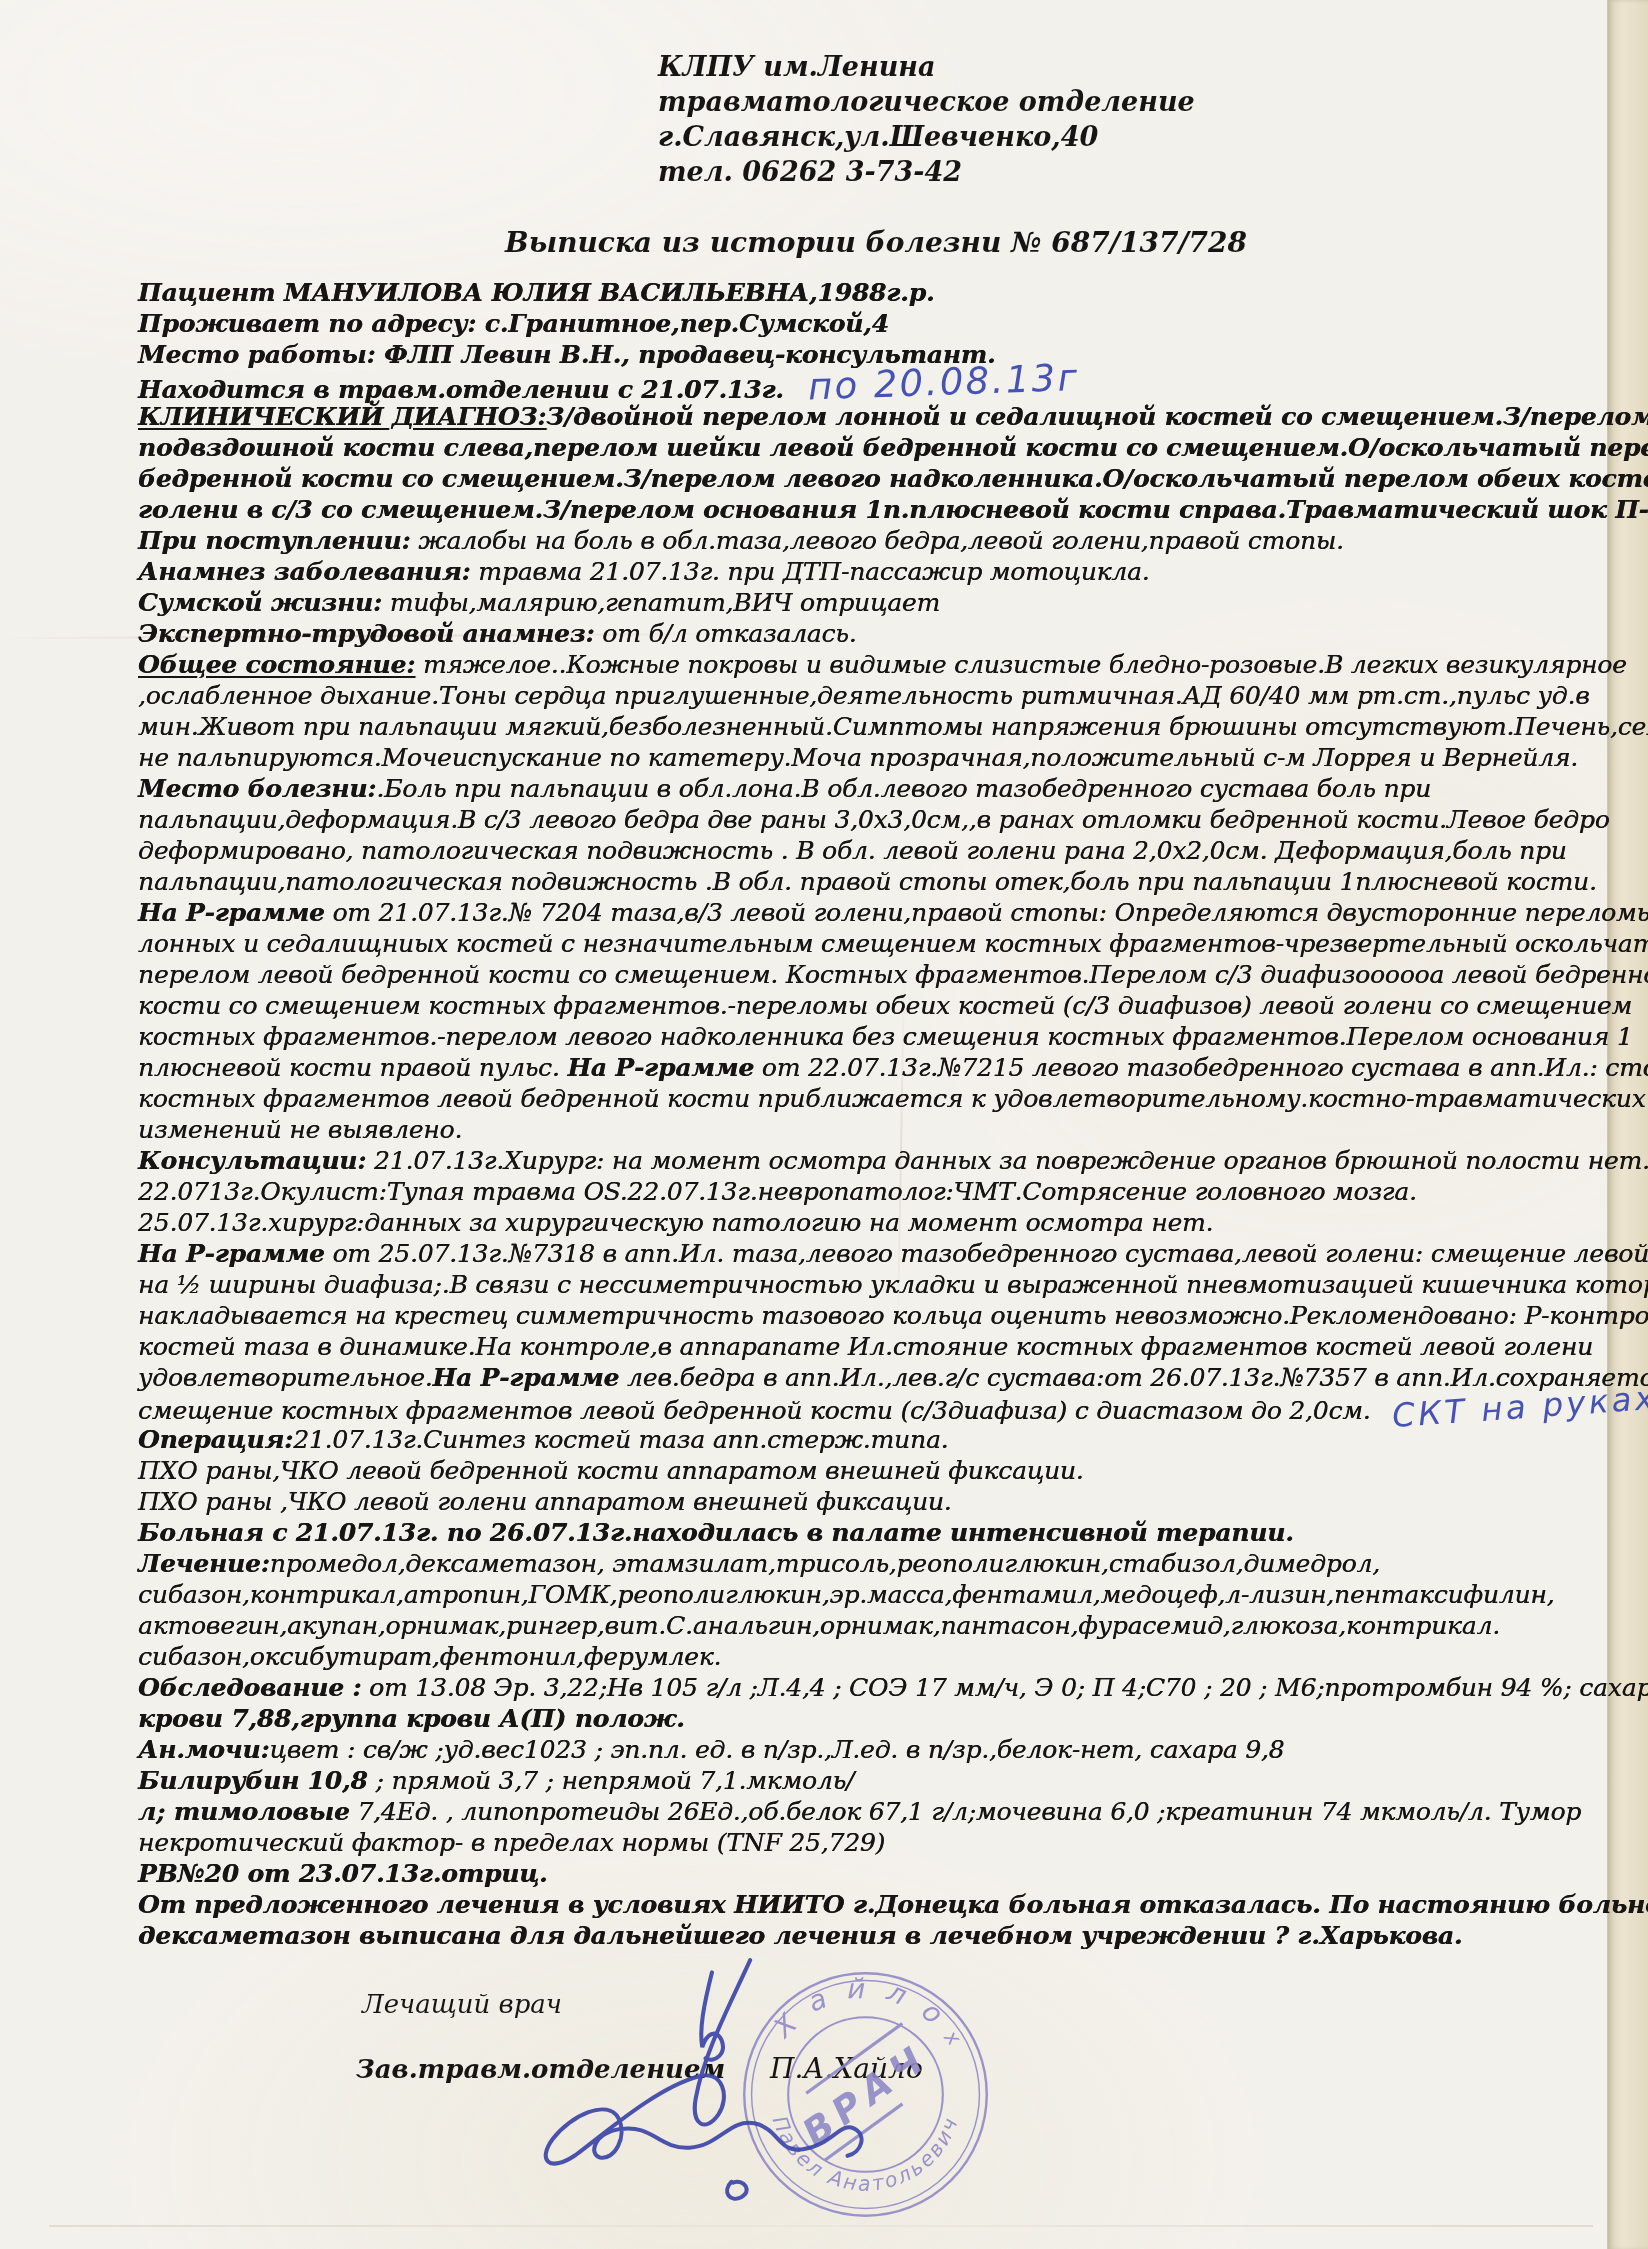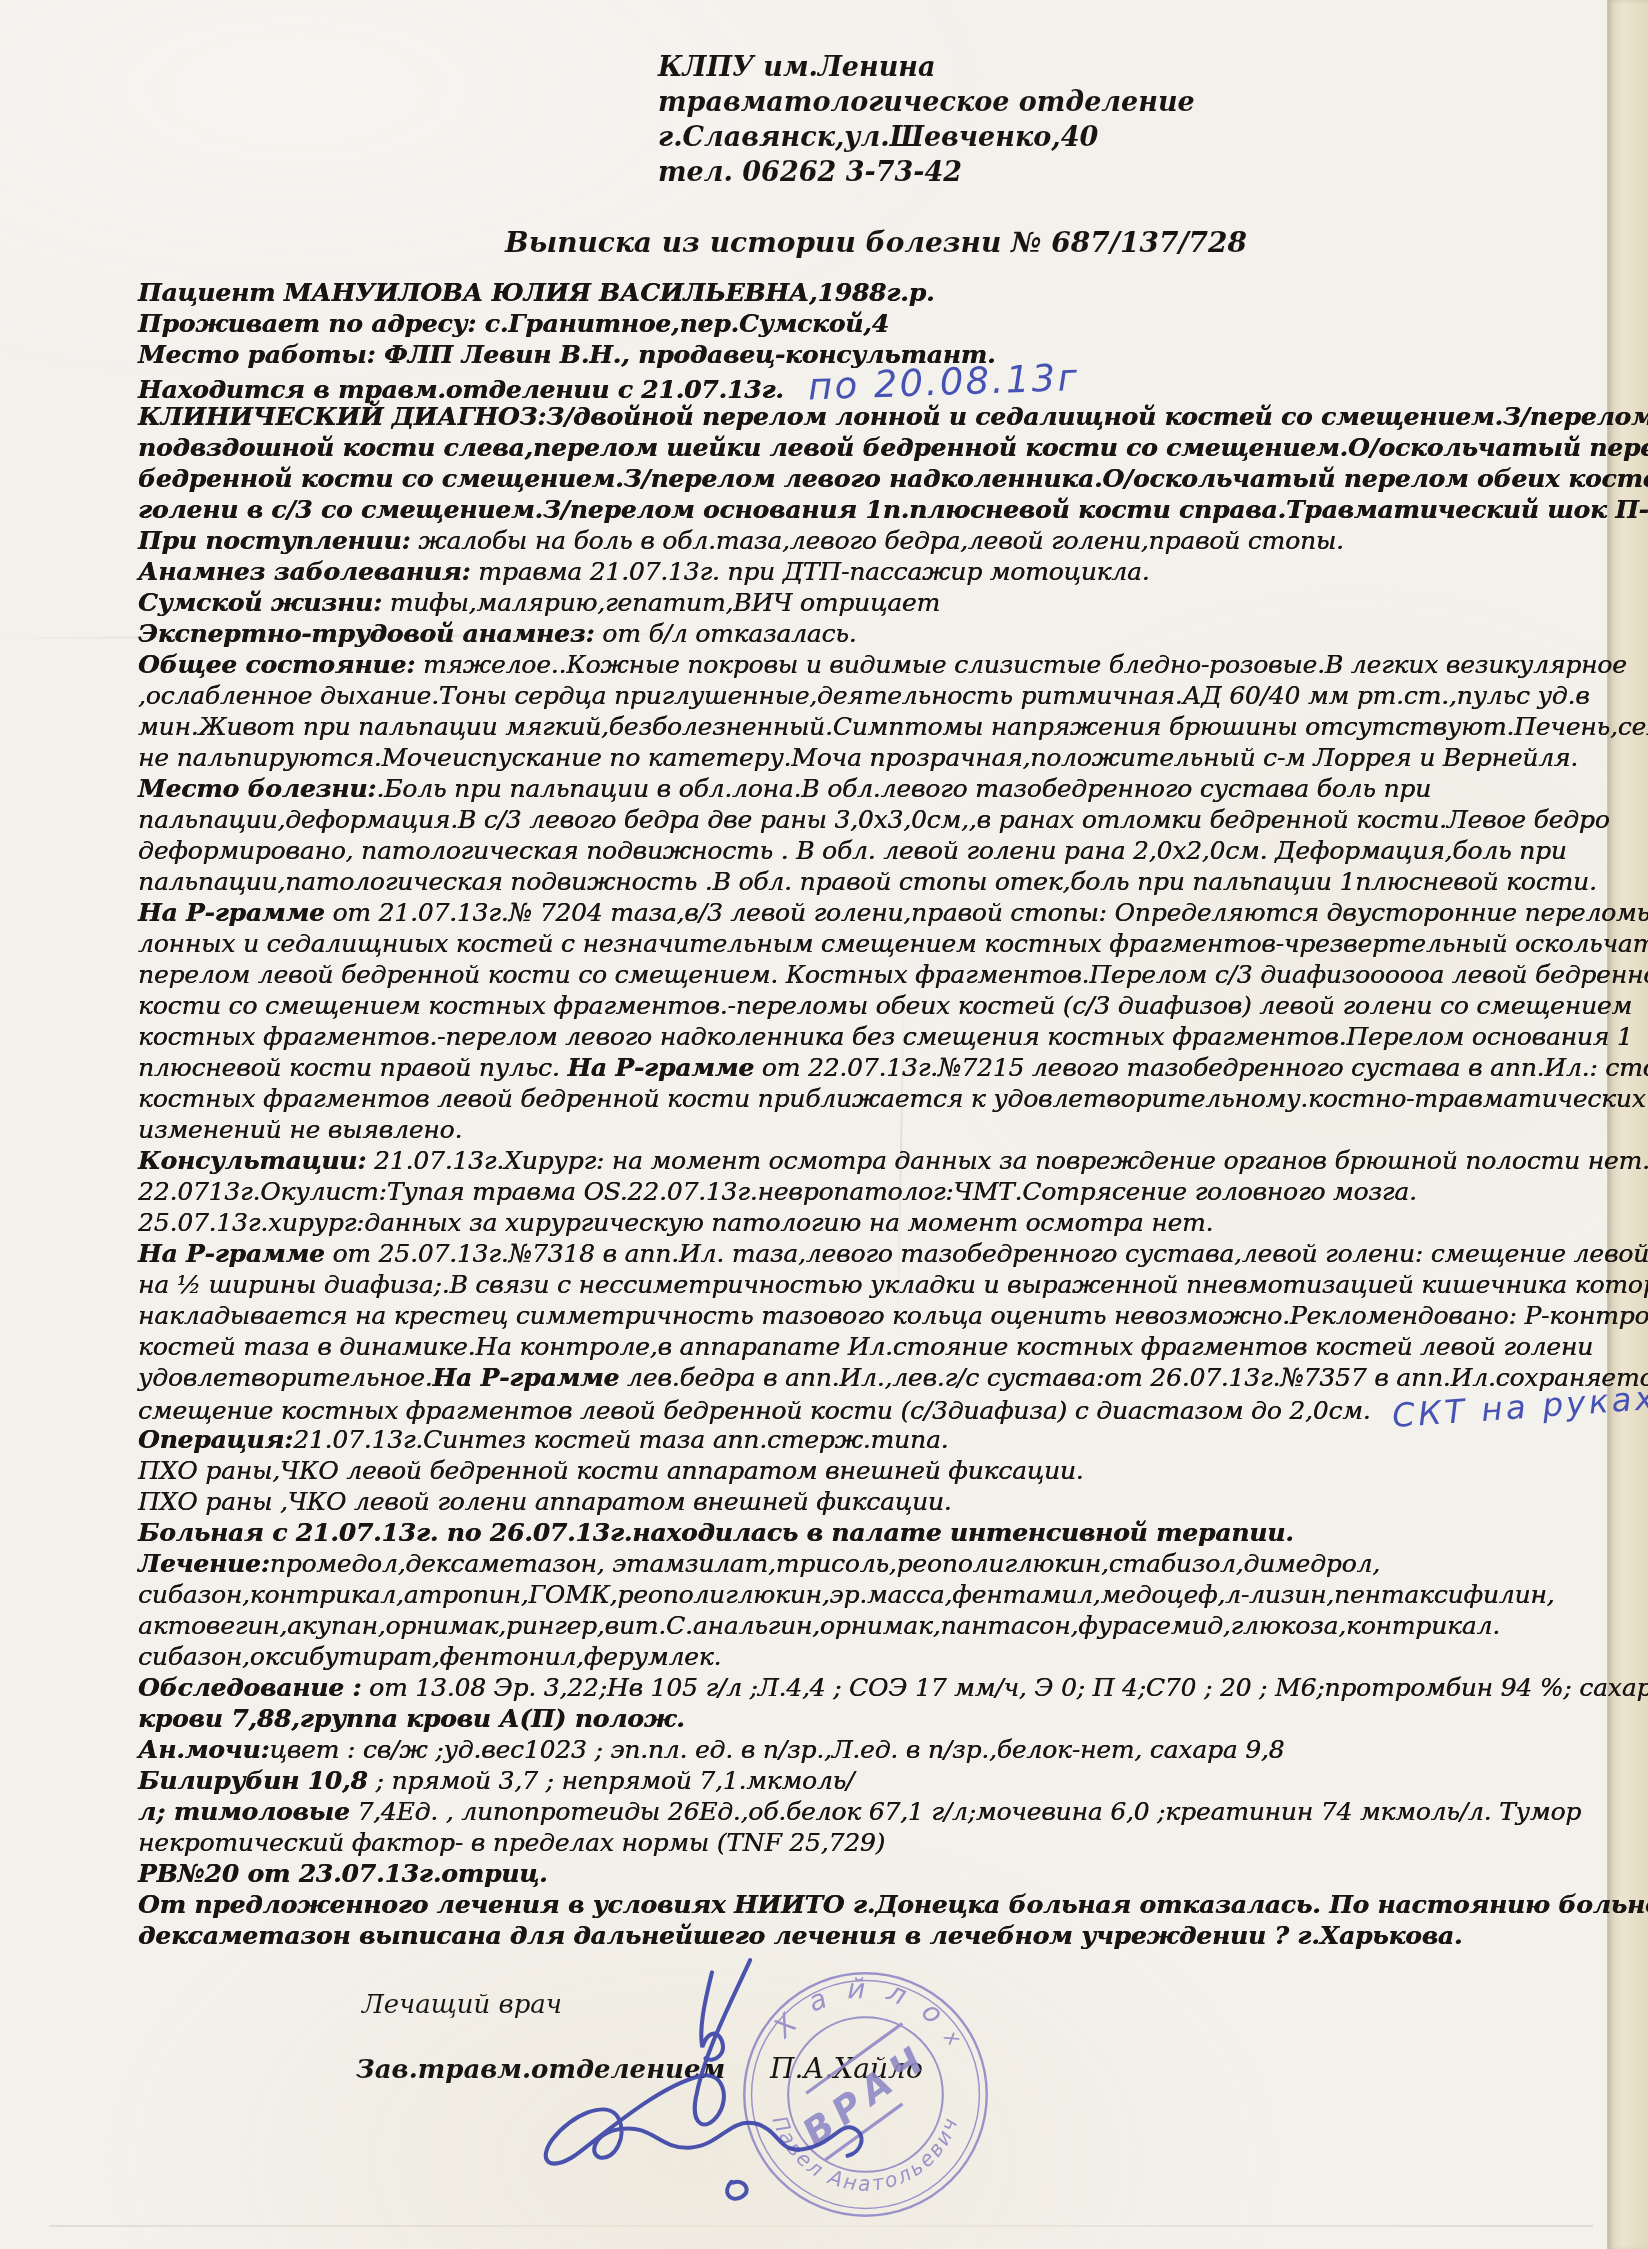--- a/index.html
+++ b/index.html
@@ -28,21 +28,21 @@
 
   .header-block{position:absolute;left:658px;top:49px;font-weight:700;font-size:27px;line-height:35px;white-space:nowrap;}
   .page-title{position:absolute;left:505px;top:213px;font-weight:700;font-size:28px;white-space:nowrap;margin-top:13px;}
 
   .document-body{
     position:absolute;left:138px;top:277px;font-size:25px;line-height:31px;
     letter-spacing:-0.2px;white-space:nowrap;text-shadow:0.3px 0 0 currentColor;
   }
   .line{height:31px;}
   .b{font-weight:700;}
-  .u{text-decoration-thickness:2.4px;text-underline-offset:3.3px;}
+  .u{text-decoration:underline;text-decoration-thickness:2.4px;text-underline-offset:3.3px;}
 
   .hw{font-family:"DejaVu Sans",sans-serif;font-style:italic;color:#4653b4;text-shadow:none;font-weight:400;}
   .hw-admission{display:inline-block;font-size:37px;margin-left:24.4px;letter-spacing:2.4px;transform:rotate(-2deg) translateY(-3.3px);}
   .hw-skt{display:inline-block;font-size:32.5px;margin-left:21px;letter-spacing:3.3px;transform:rotate(-4deg) translateY(-1.6px);}
 
   .footer-attending{position:absolute;left:362px;top:1989px;font-weight:400;font-size:26px;white-space:nowrap;}
   .footer-head{position:absolute;left:356px;top:2054px;font-weight:700;font-size:26px;white-space:nowrap;}
   .footer-name{position:absolute;left:770px;top:2052px;font-weight:400;font-size:28px;white-space:nowrap;}
 
   .stamp-svg{position:absolute;left:741px;top:1970px;opacity:.88;}

